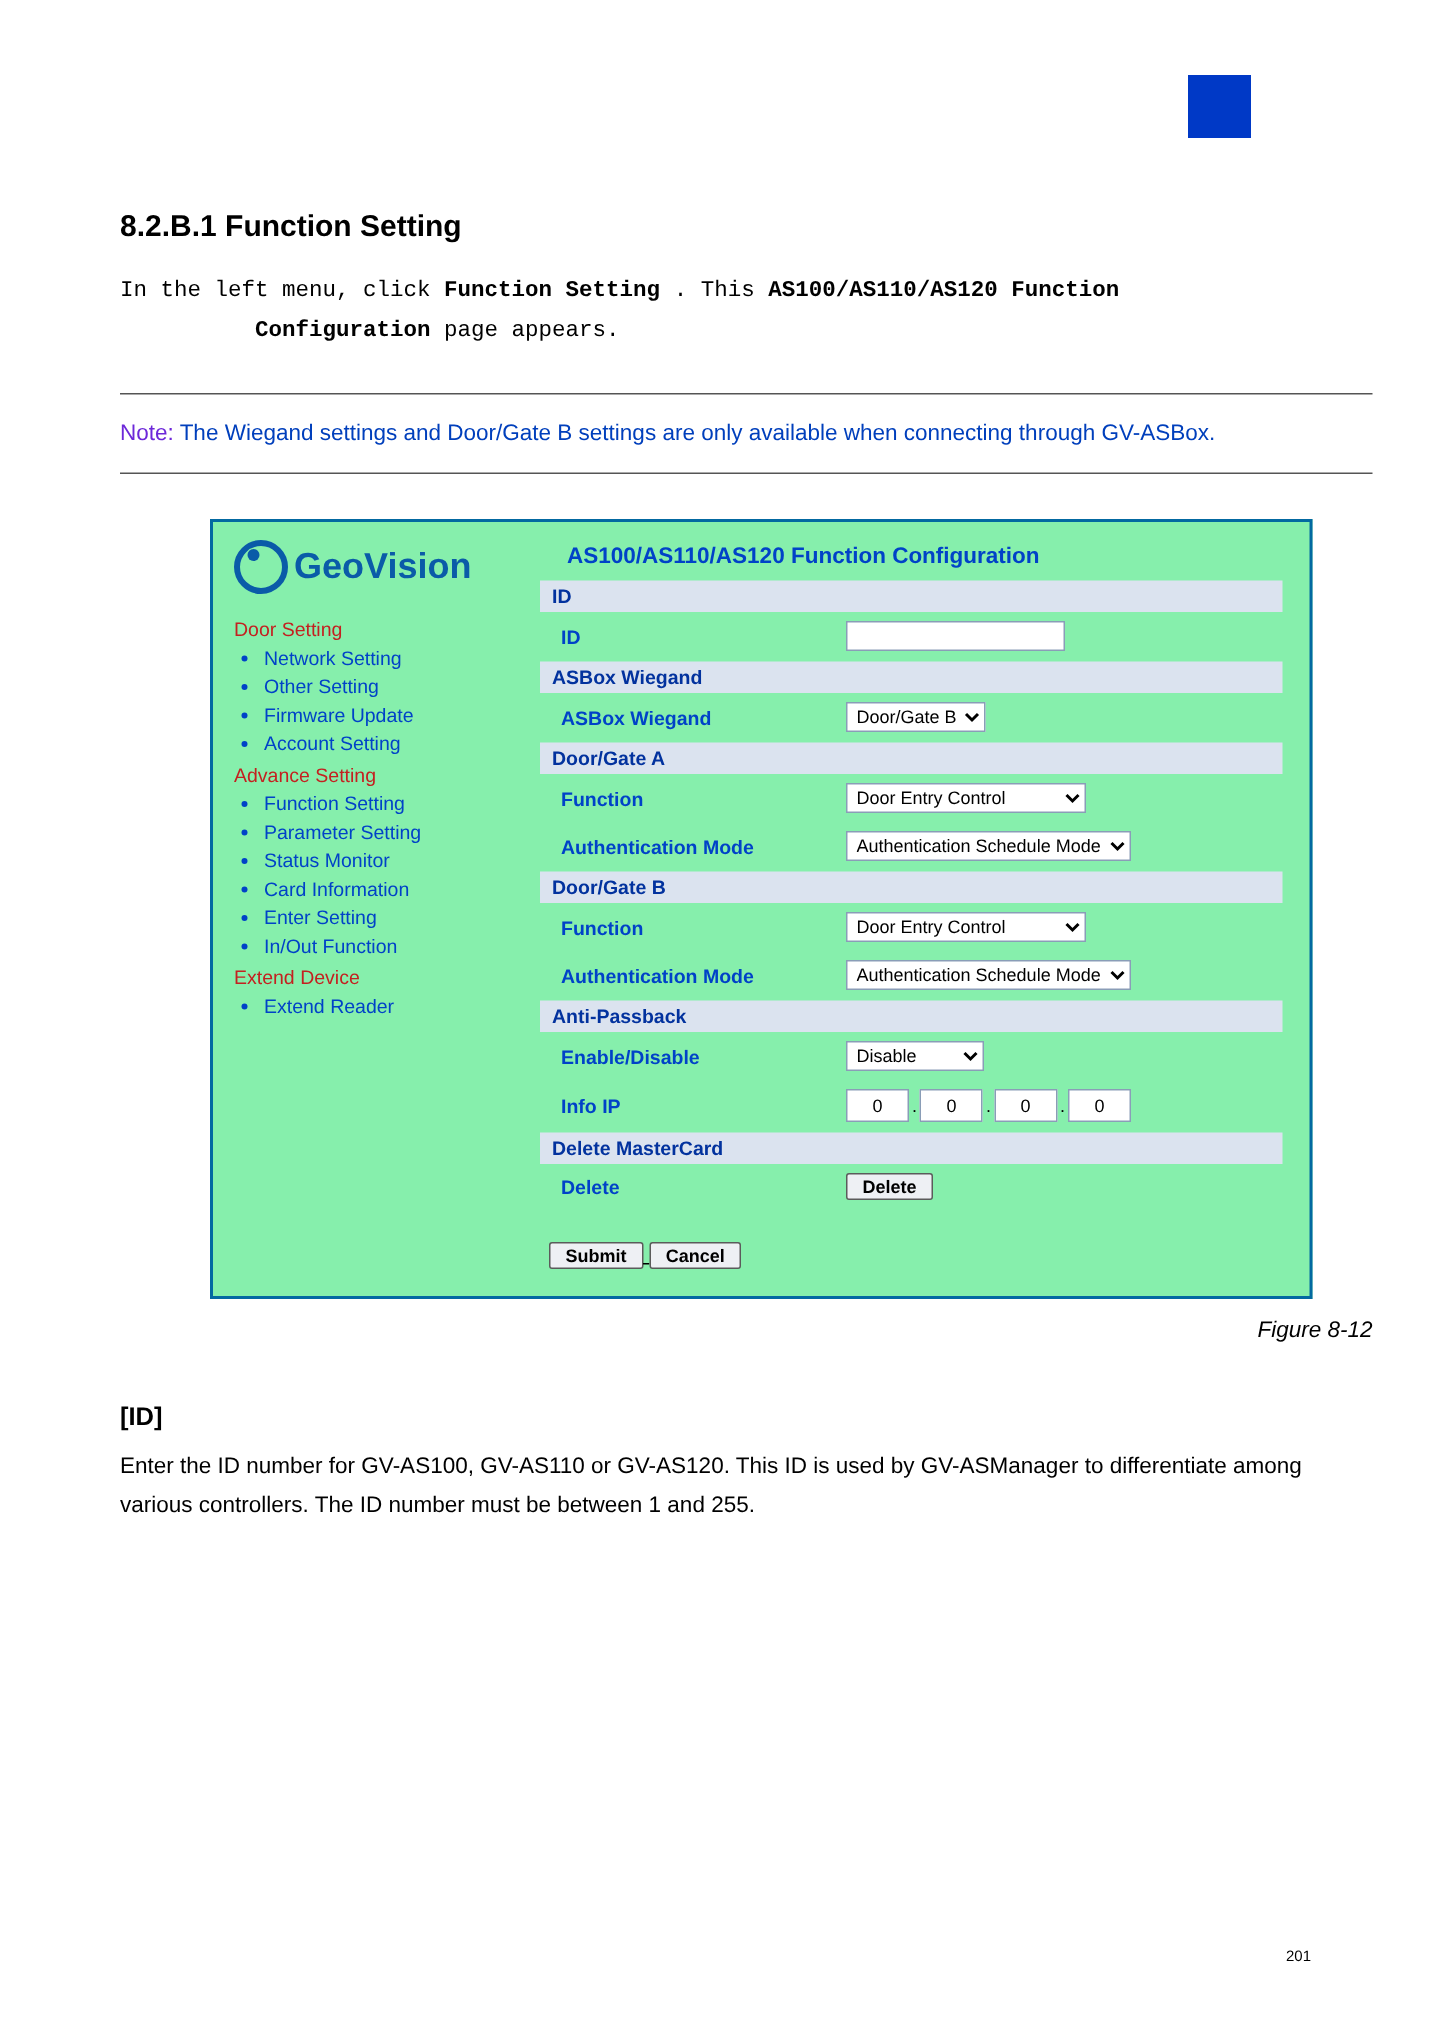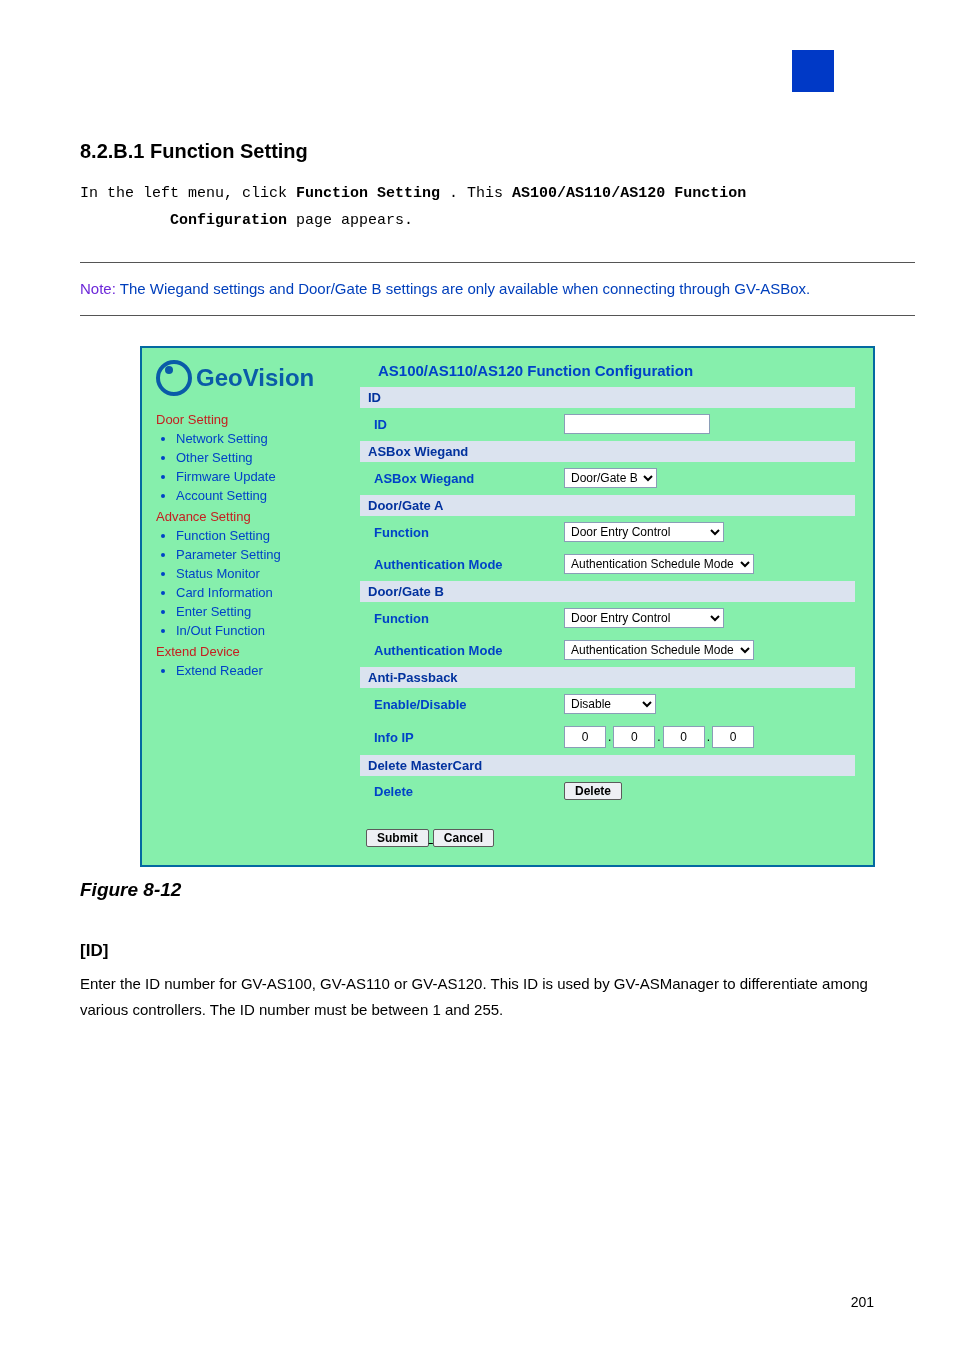--- a/index.html
+++ b/index.html
@@ -171,39 +171,38 @@
     cursor: pointer;
     border-radius: 2px;
   }
   .btn-row {
     margin-top: 22px;
     padding-left: 6px;
     text-decoration: underline;
   }
   .figure-label {
     font-style: italic;
-    text-align: left;
+    text-align: right;
     margin-top: 12px;
-    font-size: 19px;
-    font-weight: bold;
+    font-size: 15px;
   }
   .sub-head {
     font-weight: bold;
     font-size: 17px;
     margin-top: 40px;
   }
   .body-para {
     margin-top: 10px;
     line-height: 1.7;
   }
   .page-num {
     position: absolute;
     bottom: 40px;
     right: 80px;
-    font-size: 14px;
+    font-size: 10px;
   }
 </style>
 </head>
 <body>
 <div class="page">
   <div class="corner-box"></div>
 
   <div class="section-heading">8.2.B.1 Function Setting</div>
 
   <div class="intro-line">

